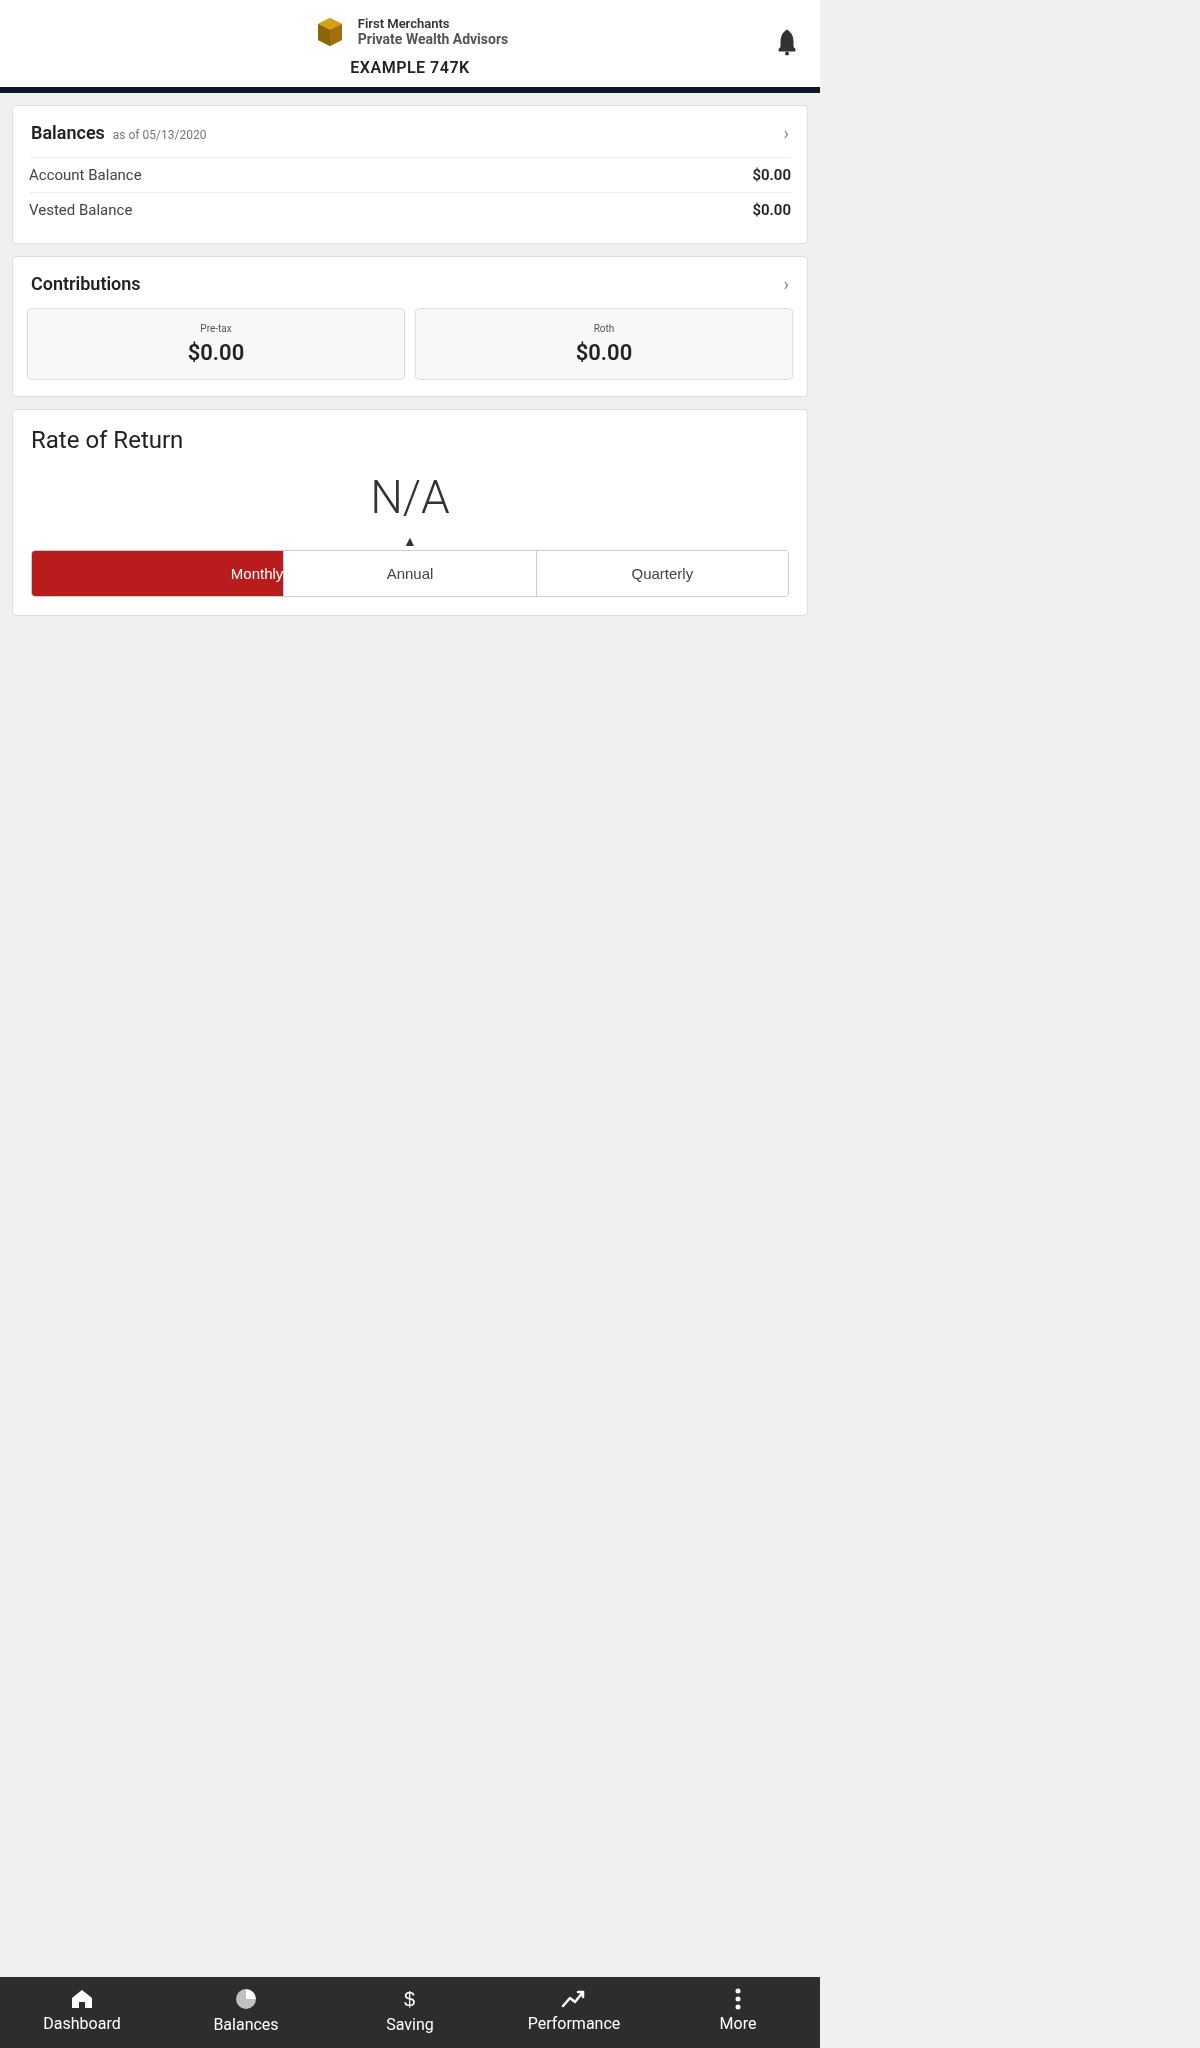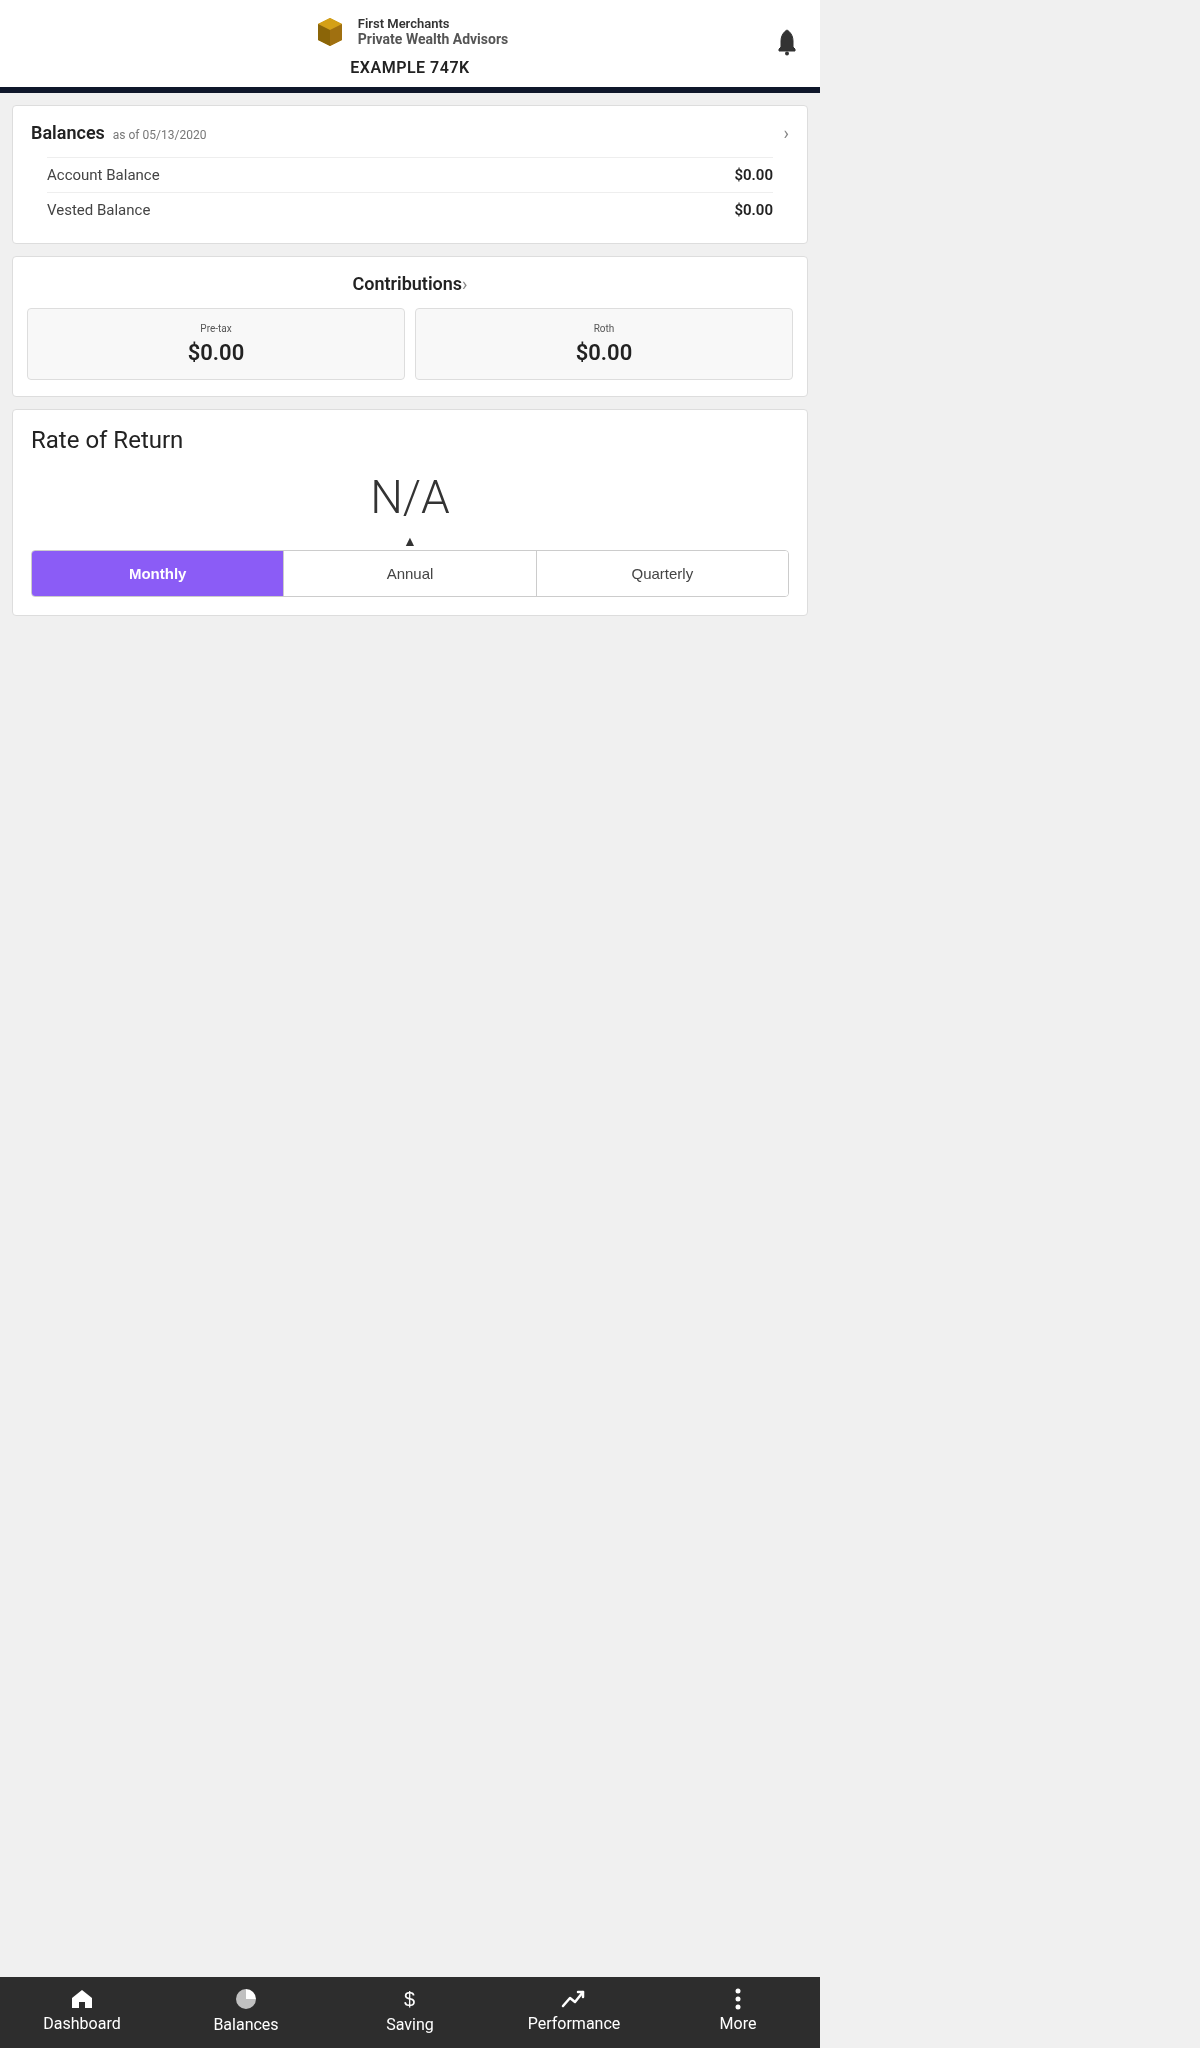--- a/index.html
+++ b/index.html
@@ -114,21 +114,21 @@
       font-size: 12px;
       color: #777;
     }
 
     .chevron-right {
       color: #888;
       font-size: 18px;
     }
 
     .balances-rows {
-      padding: 4px 34px 16px;
+      padding: 4px 16px 16px;
     }
 
     .balance-row {
       display: flex;
       justify-content: space-between;
       align-items: center;
       padding: 8px 0;
       border-top: 1px solid #eee;
     }
 
@@ -140,21 +140,21 @@
     .balance-value {
       font-size: 15px;
       font-weight: 600;
       color: #222;
     }
 
     
     .contributions-header {
       display: flex;
       align-items: center;
-      justify-content: center;
+      justify-content: space-between;
       padding: 16px 18px 14px;
     }
 
     .contributions-title {
       font-size: 18px;
       font-weight: 600;
       color: #222;
     }
 
     .contributions-boxes {
@@ -228,23 +228,24 @@
       text-align: center;
       font-size: 15px;
       cursor: pointer;
       background-color: #ffffff;
       color: #444;
       border: none;
       outline: none;
     }
 
     .ror-tab.active {
-      background-color: #8b5cf6;
+      background-color: #b91c1c;
       color: #ffffff;
-      font-weight: 700;
+      font-weight: 400;
+      text-align: right;
     }
 
     .ror-tab:not(:last-child) {
       border-right: 1px solid #ccc;
     }
 
     
     .bottom-nav {
       position: fixed;
       bottom: 0;

